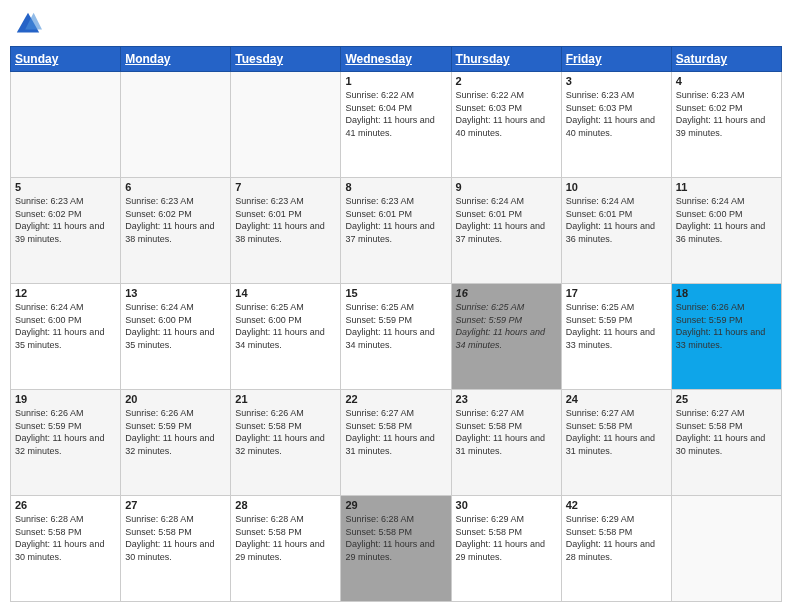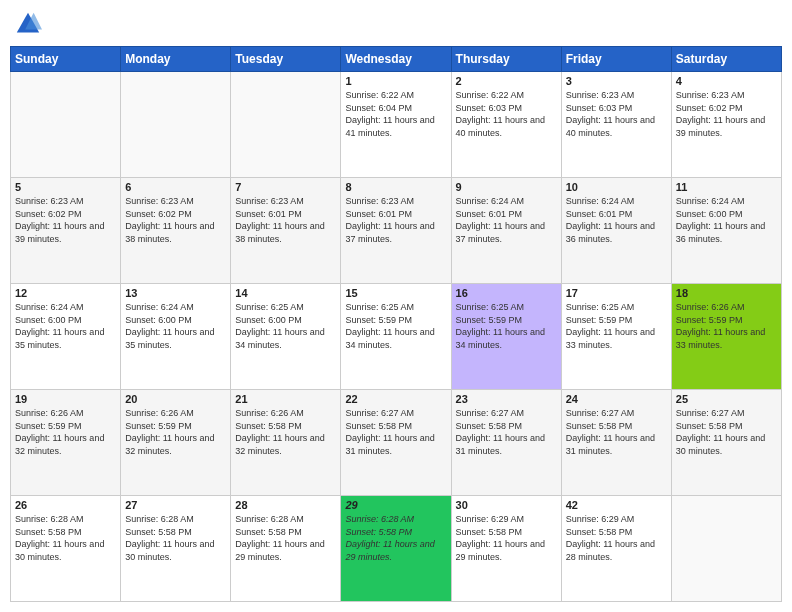--- a/index.html
+++ b/index.html
@@ -61,20 +61,21 @@
       table-layout: fixed;
     }
     .calendar th {
       background: #2563c7;
       color: #fff;
       font-size: 12px;
       font-weight: bold;
       padding: 5px 4px;
       text-align: left;
       border: 1px solid #1a4fa0;
+      text-decoration: underline;
     }
     .calendar td {
       border: 1px solid #ccc;
       vertical-align: top;
       padding: 3px 4px;
       font-size: 9.5px;
       color: #222;
       background: #fff;
     }
     .calendar tr:nth-child(even) td {
@@ -203,29 +204,29 @@
             <div class="day-info">Sunrise: 6:24 AM<br>Sunset: 6:00 PM<br>Daylight: 11 hours and 35 minutes.</div>
           </td>
           <td style="background: rgb(255, 255, 255); margin-top: 31px;">
             <span class="day-num">14</span>
             <div class="day-info">Sunrise: 6:25 AM<br>Sunset: 6:00 PM<br>Daylight: 11 hours and 34 minutes.</div>
           </td>
           <td style="background: rgb(255, 255, 255);">
             <span class="day-num">15</span>
             <div class="day-info">Sunrise: 6:25 AM<br>Sunset: 5:59 PM<br>Daylight: 11 hours and 34 minutes.</div>
           </td>
-          <td style="background: #c4b5fd;">
+          <td style="background: #a3a3a3; font-style: italic;">
             <span class="day-num">16</span>
             <div class="day-info">Sunrise: 6:25 AM<br>Sunset: 5:59 PM<br>Daylight: 11 hours and 34 minutes.</div>
           </td>
           <td style="background: rgb(255, 255, 255);">
             <span class="day-num">17</span>
             <div class="day-info">Sunrise: 6:25 AM<br>Sunset: 5:59 PM<br>Daylight: 11 hours and 33 minutes.</div>
           </td>
-          <td style="background: #84cc16;">
+          <td style="background: #0ea5e9;">
             <span class="day-num">18</span>
             <div class="day-info">Sunrise: 6:26 AM<br>Sunset: 5:59 PM<br>Daylight: 11 hours and 33 minutes.</div>
           </td>
         </tr>
         <tr style="background: #f97316;">
           <td style="background: rgb(245, 245, 245);">
             <span class="day-num">19</span>
             <div class="day-info">Sunrise: 6:26 AM<br>Sunset: 5:59 PM<br>Daylight: 11 hours and 32 minutes.</div>
           </td>
           <td style="background: rgb(245, 245, 245);">
@@ -259,21 +260,21 @@
             <div class="day-info">Sunrise: 6:28 AM<br>Sunset: 5:58 PM<br>Daylight: 11 hours and 30 minutes.</div>
           </td>
           <td style="background: rgb(255, 255, 255);">
             <span class="day-num">27</span>
             <div class="day-info">Sunrise: 6:28 AM<br>Sunset: 5:58 PM<br>Daylight: 11 hours and 30 minutes.</div>
           </td>
           <td style="background: rgb(255, 255, 255);">
             <span class="day-num">28</span>
             <div class="day-info">Sunrise: 6:28 AM<br>Sunset: 5:58 PM<br>Daylight: 11 hours and 29 minutes.</div>
           </td>
-          <td style="background: #22c55e; font-style: italic;">
+          <td style="background: #a3a3a3;">
             <span class="day-num">29</span>
             <div class="day-info">Sunrise: 6:28 AM<br>Sunset: 5:58 PM<br>Daylight: 11 hours and 29 minutes.</div>
           </td>
           <td style="background: rgb(255, 255, 255);">
             <span class="day-num">30</span>
             <div class="day-info">Sunrise: 6:29 AM<br>Sunset: 5:58 PM<br>Daylight: 11 hours and 29 minutes.</div>
           </td>
           <td style="background: rgb(255, 255, 255);">
             <span class="day-num">42</span>
             <div class="day-info">Sunrise: 6:29 AM<br>Sunset: 5:58 PM<br>Daylight: 11 hours and 28 minutes.</div>

